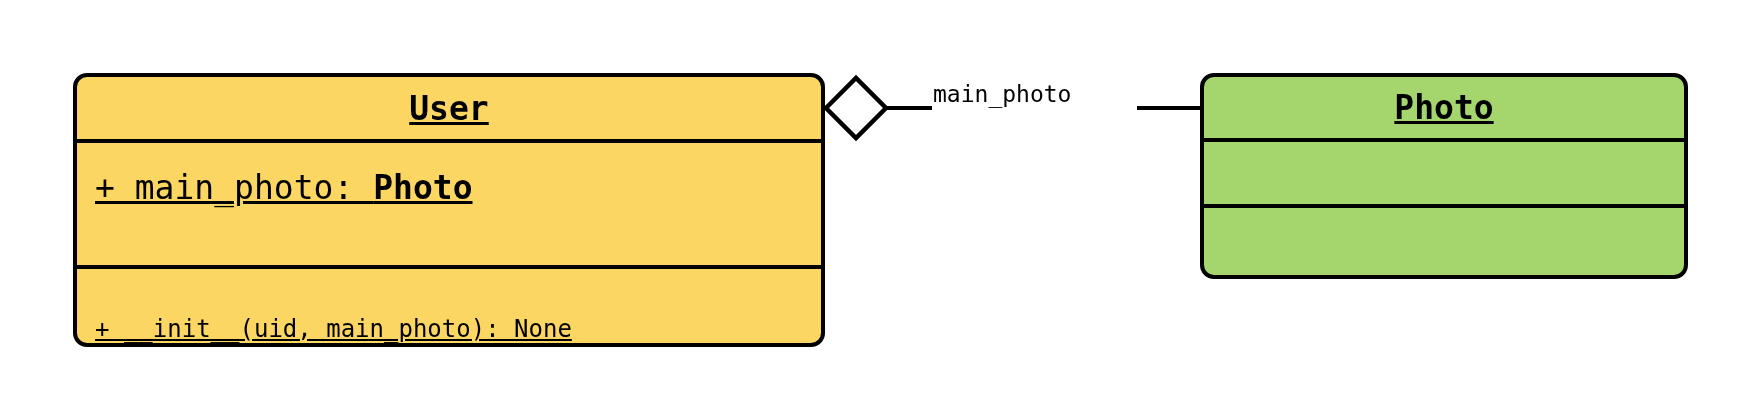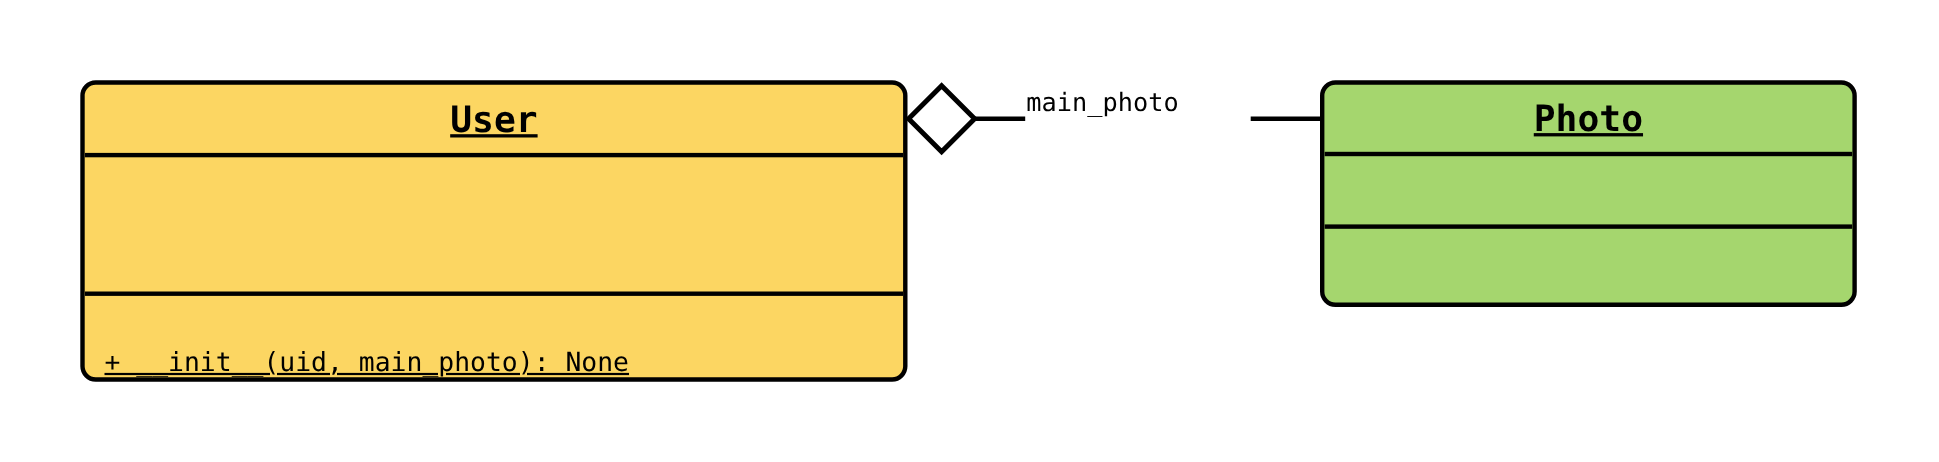--- a/index.html
+++ b/index.html
@@ -97,20 +97,21 @@
 </head>
 <body>
 
 <div class="canvas" style="background-color: rgb(255, 255, 255);">
 
   <div class="class-box user-box" style="background-color: rgb(252, 214, 98);">
     <div class="compartment title-compartment">
       <span>User</span>
     </div>
     <div class="compartment user-attrs">
+      <div class="attr-line"><span>+ main_photo: </span><span class="attr-type-bold">Photo</span></div>
     </div>
     <div class="compartment user-methods">
       <span>+ __init__(uid, main_photo): None</span>
     </div>
   </div>
 
   <svg class="connector-svg" width="1763" height="420" viewBox="0 0 1763 420">
     <line x1="884" y1="108" x2="932" y2="108" stroke="#000000" stroke-width="4"></line>
     <line x1="1137" y1="108" x2="1202" y2="108" stroke="#000000" stroke-width="4"></line>
     <polygon points="826,108 856,78 886,108 856,138" fill="#FFFFFF" stroke="#000000" stroke-width="4.5"></polygon>

